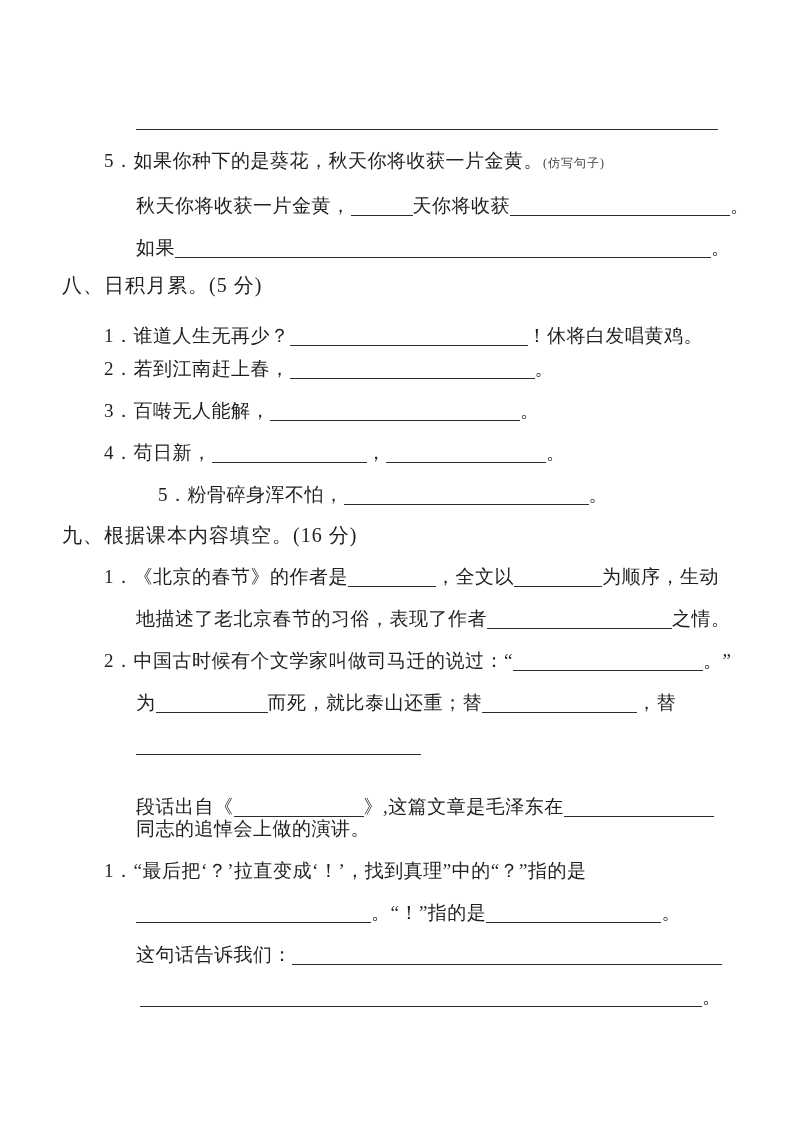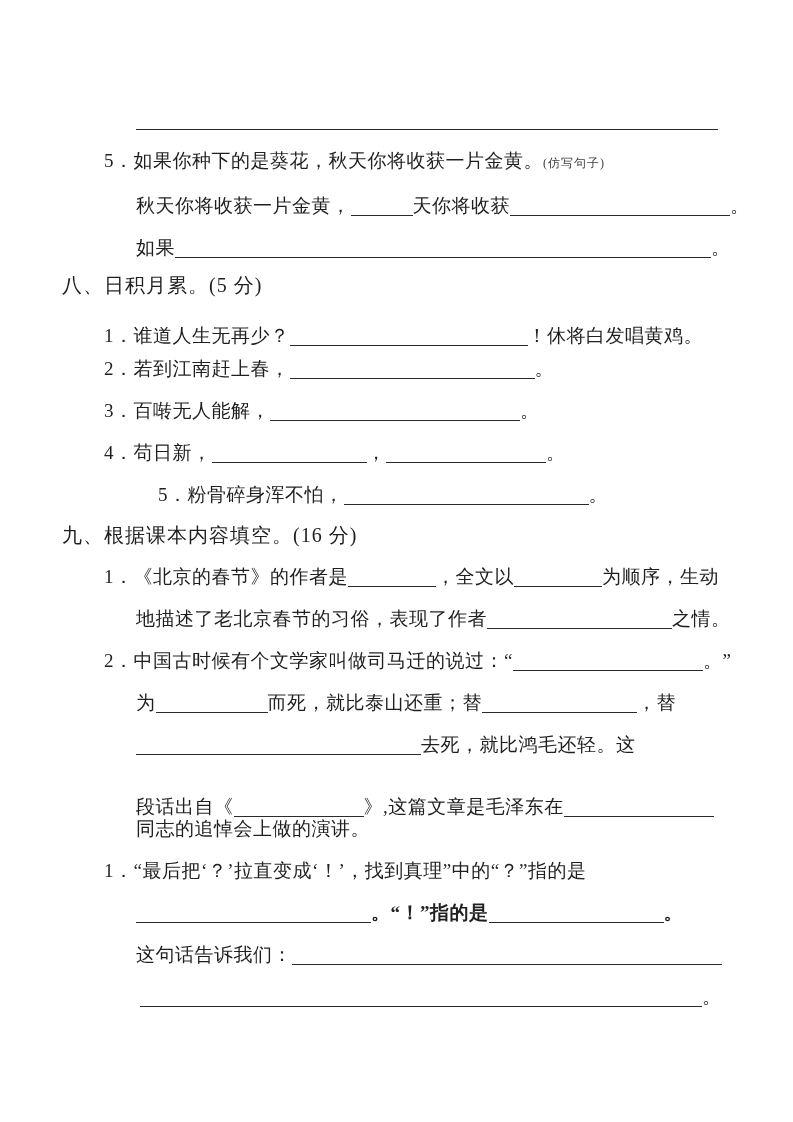--- a/index.html
+++ b/index.html
@@ -50,21 +50,21 @@
       <div class="line" style="top: 314px; left: 104px; margin-top: 9px;"><span class="text">1．谁道人生无再少？</span><span class="blank" style="width: 238px; border-bottom-color: rgb(43, 43, 43);"></span><span class="text">！休将白发唱黄鸡。</span></div>
       <div class="line" style="top: 356px; left: 104px; text-align: center;"><span class="text">2．若到江南赶上春，</span><span class="blank" style="width: 245px; border-bottom-color: rgb(43, 43, 43);"></span><span class="text">。</span></div>
       <div class="line" style="top: 398px; left: 104px;"><span class="text">3．百啭无人能解，</span><span class="blank" style="width: 250px; border-bottom-color: rgb(43, 43, 43);"></span><span class="text">。</span></div>
       <div class="line" style="top: 440px; left: 104px;"><span class="text">4．苟日新，</span><span class="blank" style="width: 155px; border-bottom-color: rgb(43, 43, 43);"></span><span class="text">，</span><span class="blank" style="width: 160px; border-bottom-color: rgb(43, 43, 43);"></span><span class="text">。</span></div>
       <div class="line" style="top: 482px; left: 121px; margin-left: 37px;"><span class="text">5．粉骨碎身浑不怕，</span><span class="blank" style="width: 245px; border-bottom-color: rgb(43, 43, 43);"></span><span class="text">。</span></div>
       <div class="line header" style="top: 522px; left: 62px;"><span class="text">九、根据课本内容填空。(16 分)</span></div>
       <div class="line" style="top: 564px; left: 104px;"><span class="text">1．《北京的春节》的作者是</span><span class="blank" style="width: 88px; border-bottom-color: rgb(43, 43, 43);"></span><span class="text">，全文以</span><span class="blank" style="width: 88px; border-bottom-color: rgb(43, 43, 43);"></span><span class="text">为顺序，生动</span></div>
       <div class="line" style="top: 606px; left: 136px;"><span class="text">地描述了老北京春节的习俗，表现了作者</span><span class="blank" style="width: 185px; border-bottom-color: rgb(43, 43, 43);"></span><span class="text">之情。</span></div>
       <div class="line" style="top: 648px; left: 104px;"><span class="text">2．中国古时候有个文学家叫做司马迁的说过：“</span><span class="blank" style="width: 190px; border-bottom-color: rgb(43, 43, 43);"></span><span class="text">。”</span></div>
       <div class="line" style="top: 690px; left: 136px;"><span class="text">为</span><span class="blank" style="width: 112px; border-bottom-color: rgb(43, 43, 43);"></span><span class="text">而死，就比泰山还重；替</span><span class="blank" style="width: 155px; border-bottom-color: rgb(43, 43, 43);"></span><span class="text">，替</span></div>
-      <div class="line" style="top: 732px; left: 136px;"><span class="blank" style="width: 285px; border-bottom-color: rgb(43, 43, 43);"></span><span class="text">去死，就比鸿毛还轻。这</span></div>
+      <div class="line" style="top: 732px; left: 136px;"><span class="blank" style="width: 285px; border-bottom-color: rgb(43, 43, 43);"></span></div>
       <div class="line" style="top: 794px; left: 136px;"><span class="text">段话出自《</span><span class="blank" style="width: 130px; border-bottom-color: rgb(43, 43, 43);"></span><span class="text">》,这篇文章是毛泽东在</span><span class="blank" style="width: 150px; border-bottom-color: rgb(43, 43, 43);"></span></div>
       <div class="line" style="top: 816px; left: 136px;"><span class="text">同志的追悼会上做的演讲。</span></div>
       <div class="line" style="top: 858px; left: 104px;"><span class="text">1．“最后把‘？’拉直变成‘！’，找到真理”中的“？”指的是</span></div>
-      <div class="line" style="top: 900px; left: 136px; font-weight: bold;"><span class="blank" style="width: 235px; border-bottom-color: rgb(43, 43, 43);"></span><span class="text">。“！”指的是</span><span class="blank" style="width: 175px; border-bottom-color: rgb(43, 43, 43);"></span><span class="text">。</span></div>
+      <div class="line" style="top: 900px; left: 136px;"><span class="blank" style="width: 235px; border-bottom-color: rgb(43, 43, 43);"></span><span class="text">。“！”指的是</span><span class="blank" style="width: 175px; border-bottom-color: rgb(43, 43, 43);"></span><span class="text">。</span></div>
       <div class="line" style="top: 942px; left: 136px;"><span class="text">这句话告诉我们：</span><span class="blank" style="width: 430px; border-bottom-color: rgb(43, 43, 43);"></span></div>
       <div class="line" style="top: 984px; left: 140px;"><span class="blank" style="width: 562px; border-bottom-color: rgb(43, 43, 43);"></span><span class="text">。</span></div>
     </div>
 </main>
 
 </body></html>

